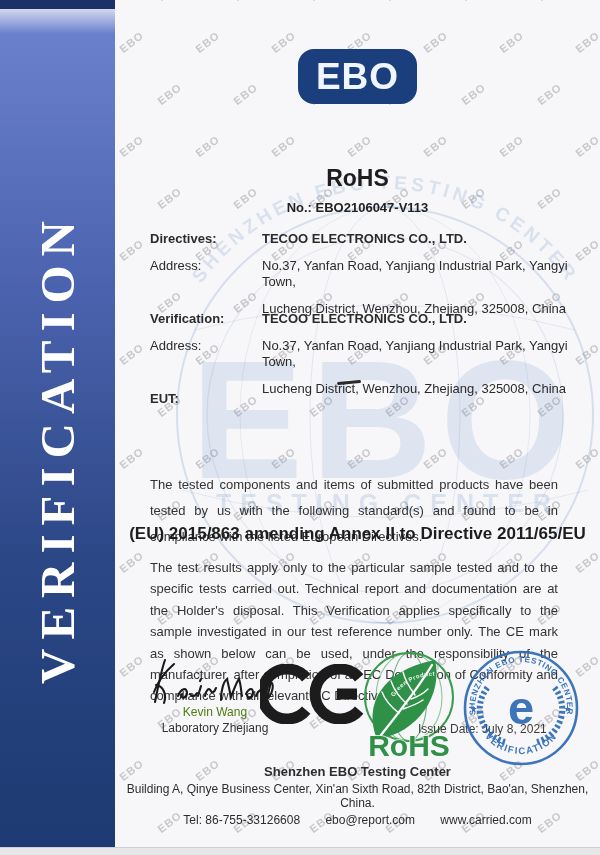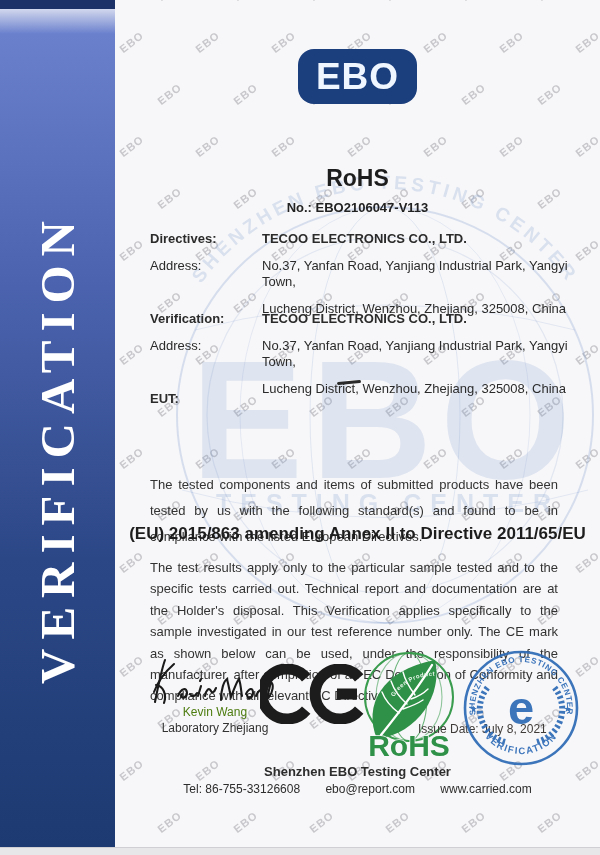--- a/index.html
+++ b/index.html
@@ -335,20 +335,21 @@
       <text x="102.5" y="64" font-size="9" fill="#2f6cb7">★</text>
       <g fill="none" stroke="#2f6cb7" stroke-width="6" stroke-dasharray="2.6 2.4">
         <path d="M44,94 A34,34 0 0 1 27,39"></path>
         <path d="M76,94 A34,34 0 0 0 93,39"></path>
       </g>
       <text x="60" y="76" text-anchor="middle" font-size="47" font-weight="bold" fill="#2f6cb7">e</text>
     </svg>
 
     <footer class="footer">
       <div class="f-name">Shenzhen EBO Testing Center</div>
+      <div class="f-addr">Building A, Qinye Business Center, Xin'an Sixth Road, 82th District, Bao'an, Shenzhen, China.</div>
       <div class="f-contacts">
         <span>Tel: 86-755-33126608</span>
         <span>ebo@report.com</span>
         <span>www.carried.com</span>
       </div>
     </footer>
   </main>
 
   <div class="bottom-strip"></div>
 </div>

